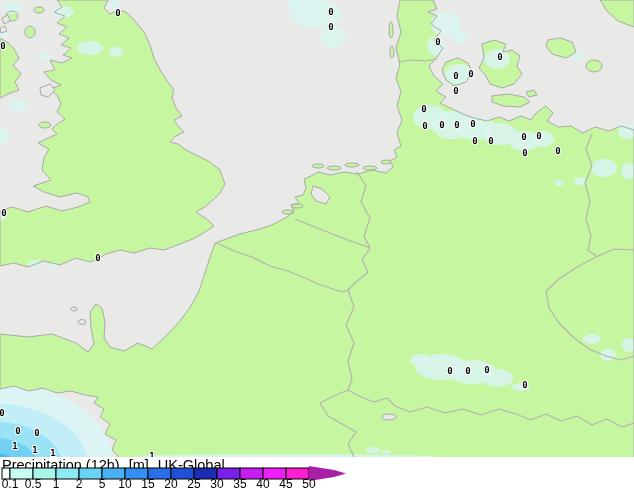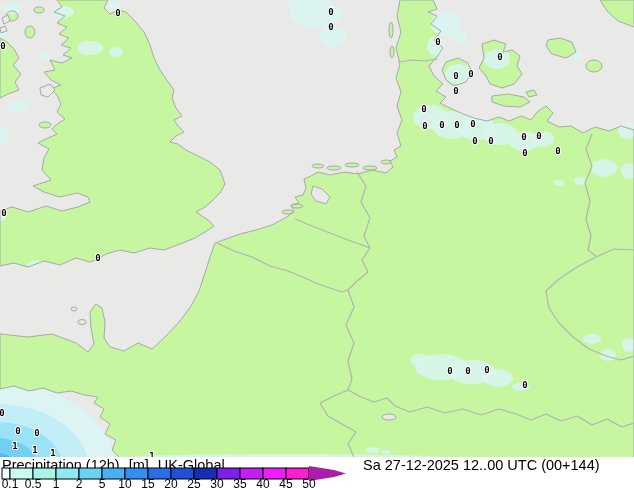--- a/index.html
+++ b/index.html
@@ -196,21 +196,20 @@
         <text x="35" y="453" class="marker-txt">1</text>
         <text x="53" y="456" class="marker-txt">1</text>
         <text x="152" y="459" class="marker-txt">1</text>
       </g>
   </svg>
 
   <div class="legend">
     <div class="t t-left">
       <span>Precipitation (12h)</span><span>[m]</span><span>UK-Global</span>
     </div>
-    <div class="t t-right">Sa 27-12-2025 12..00 UTC (00+144)</div>
     <svg id="scalebar" width="634" height="33" viewBox="0 0 634 33">
       <g id="scale-cells">
           <rect x="2" y="11" width="8" height="11" fill="#effffc" stroke="#000" stroke-width="1"></rect>
           <rect x="10" y="11" width="23" height="11" fill="#c9fcf2" stroke="#000" stroke-width="1"></rect>
           <rect x="33" y="11" width="23" height="11" fill="#a8f6e8" stroke="#000" stroke-width="1"></rect>
           <rect x="56" y="11" width="23" height="11" fill="#8deaf2" stroke="#000" stroke-width="1"></rect>
           <rect x="79" y="11" width="23" height="11" fill="#69d3f4" stroke="#000" stroke-width="1"></rect>
           <rect x="102" y="11" width="23" height="11" fill="#47b1f4" stroke="#000" stroke-width="1"></rect>
           <rect x="125" y="11" width="23" height="11" fill="#3390f2" stroke="#000" stroke-width="1"></rect>
           <rect x="148" y="11" width="23" height="11" fill="#2a6ee9" stroke="#000" stroke-width="1"></rect>

